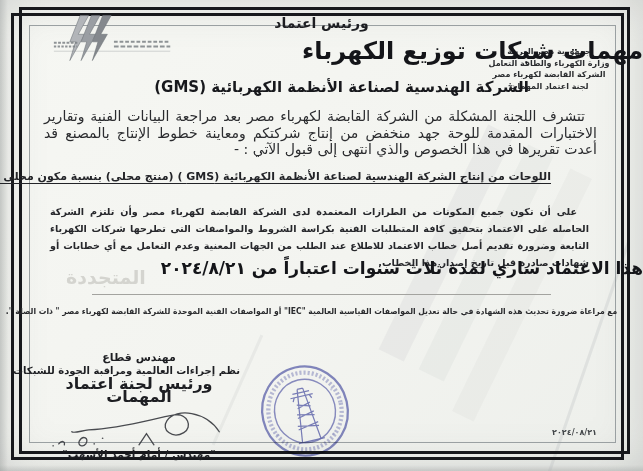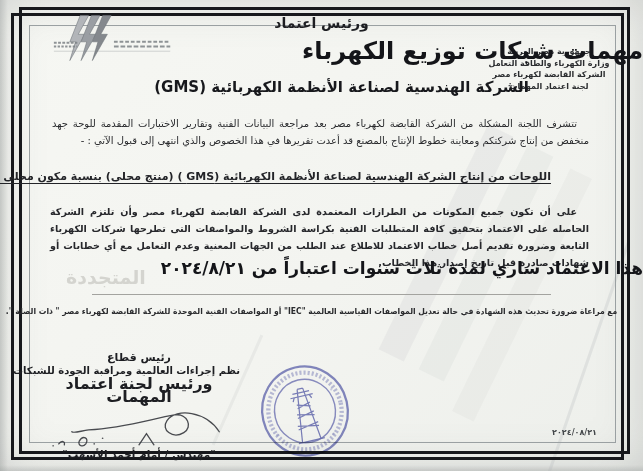--- a/index.html
+++ b/index.html
@@ -27,22 +27,22 @@
 
   .hdr-right{position:absolute;top:14px;right:18px;width:152px;text-align:center;
     font-size:8px;font-weight:bold;line-height:11.5px;color:#2b2d30;margin-top:32px;}
   .title-small{position:absolute;top:15px;left:0;width:100%;text-align:center;
     font-size:14px;font-weight:bold;color:#1d1e22;}
   .title-main{position:absolute;top:37px;left:0;width:100%;
     font-size:24px;font-weight:bold;color:#141519;letter-spacing:.5px;}
   .company-line{position:absolute;top:78px;left:0;width:100%;text-align:center;
     font-size:15px;font-weight:bold;color:#17181c;margin-left:20px;}
 
-  .p-intro{position:absolute;top:100px;right:38px;left:36px;margin:16px;
-    font-size:10px;line-height:16.5px;color:#2a2b2e;text-align:justify;text-indent:12px;}
+  .p-intro{position:absolute;top:100px;right:38px;left:36px;margin:8px;
+    font-size:14px;line-height:16.5px;color:#2a2b2e;text-align:justify;text-indent:12px;}
   .bullet-row{position:absolute;top:141px;right:88px;left:95px;
     font-size:10px;font-weight:bold;color:#232428;white-space:nowrap;text-align:right;}
   .bullet-char{display:inline-block;margin-left:9px;font-size:9px;}
   .approved-line{position:absolute;top:164px;right:92px;left:92px;text-align:center;
     font-size:11px;font-weight:bold;color:#232428;white-space:nowrap;
     text-decoration:underline;text-underline-offset:3px;margin-top:6px;}
   .p-conditions{position:absolute;top:187px;right:38px;left:34px;margin:16px;
     font-size:9.6px;font-weight:bold;line-height:17px;color:#26272b;text-align:justify;text-indent:12px;}
 
   .wm-text{position:absolute;top:266px;left:66px;font-size:19px;font-weight:bold;
@@ -122,21 +122,21 @@
 
   <p class="p-conditions">على أن تكون جميع المكونات من الطرازات المعتمدة لدى الشركة القابضة لكهرباء مصر وأن تلتزم الشركة الحاصله على الاعتماد بتحقيق كافة المتطلبات الفنية بكراسة الشروط والمواصفات التى تطرحها شركات الكهرباء التابعة وضرورة تقديم أصل خطاب الاعتماد للاطلاع عند الطلب من الجهات المعنية وعدم التعامل مع أي خطابات أو شهادات صادرة قبل تاريخ إصدار هذا الخطاب.</p>
 
   <span class="wm-text">المتجددة</span>
   <div class="validity-line">هذا الاعتماد ساري لمدة ثلاث سنوات اعتباراً من ٢٠٢٤/٨/٢١</div>
   <div class="validity-underline"></div>
 
   <p class="iec-note">مع مراعاة ضرورة تحديث هذه الشهادة في حالة تعديل المواصفات القياسية العالمية "IEC" أو المواصفات الفنية الموحدة للشركة القابضة لكهرباء مصر " ذات الصلة ".</p>
 
   <div class="sig-block">
-    <div class="sig-l1">رئيس قطاع</div>
+    <div class="sig-l1">مهندس قطاع</div>
     <div class="sig-l2">نظم إجراءات العالمية ومراقبة الجودة للشبكات</div>
     <div class="sig-l3">ورئيس لجنة اعتماد المهمات</div>
     <svg class="sig-svg" width="200" height="56" viewBox="0 0 200 60">
       <g fill="none" stroke="#32343a" stroke-width="1.4" stroke-linecap="round" opacity="0.88">
         <path d="M186,34 C172,12 140,8 130,22 C123,32 136,42 148,35 C158,29 152,14 138,16 C114,20 84,30 46,32 C38,33 30,36 28,34"></path>
         <path d="M100,48 L108,36 L116,48"></path>
         <path d="M36,44 c 4,-7 11,-3 7,3 c -3,4 -9,2 -7,-3"></path>
         <path d="M14,47 c 3,-4 7,-3 6,1"></path>
       </g>
       <g fill="#32343a" opacity="0.8">

